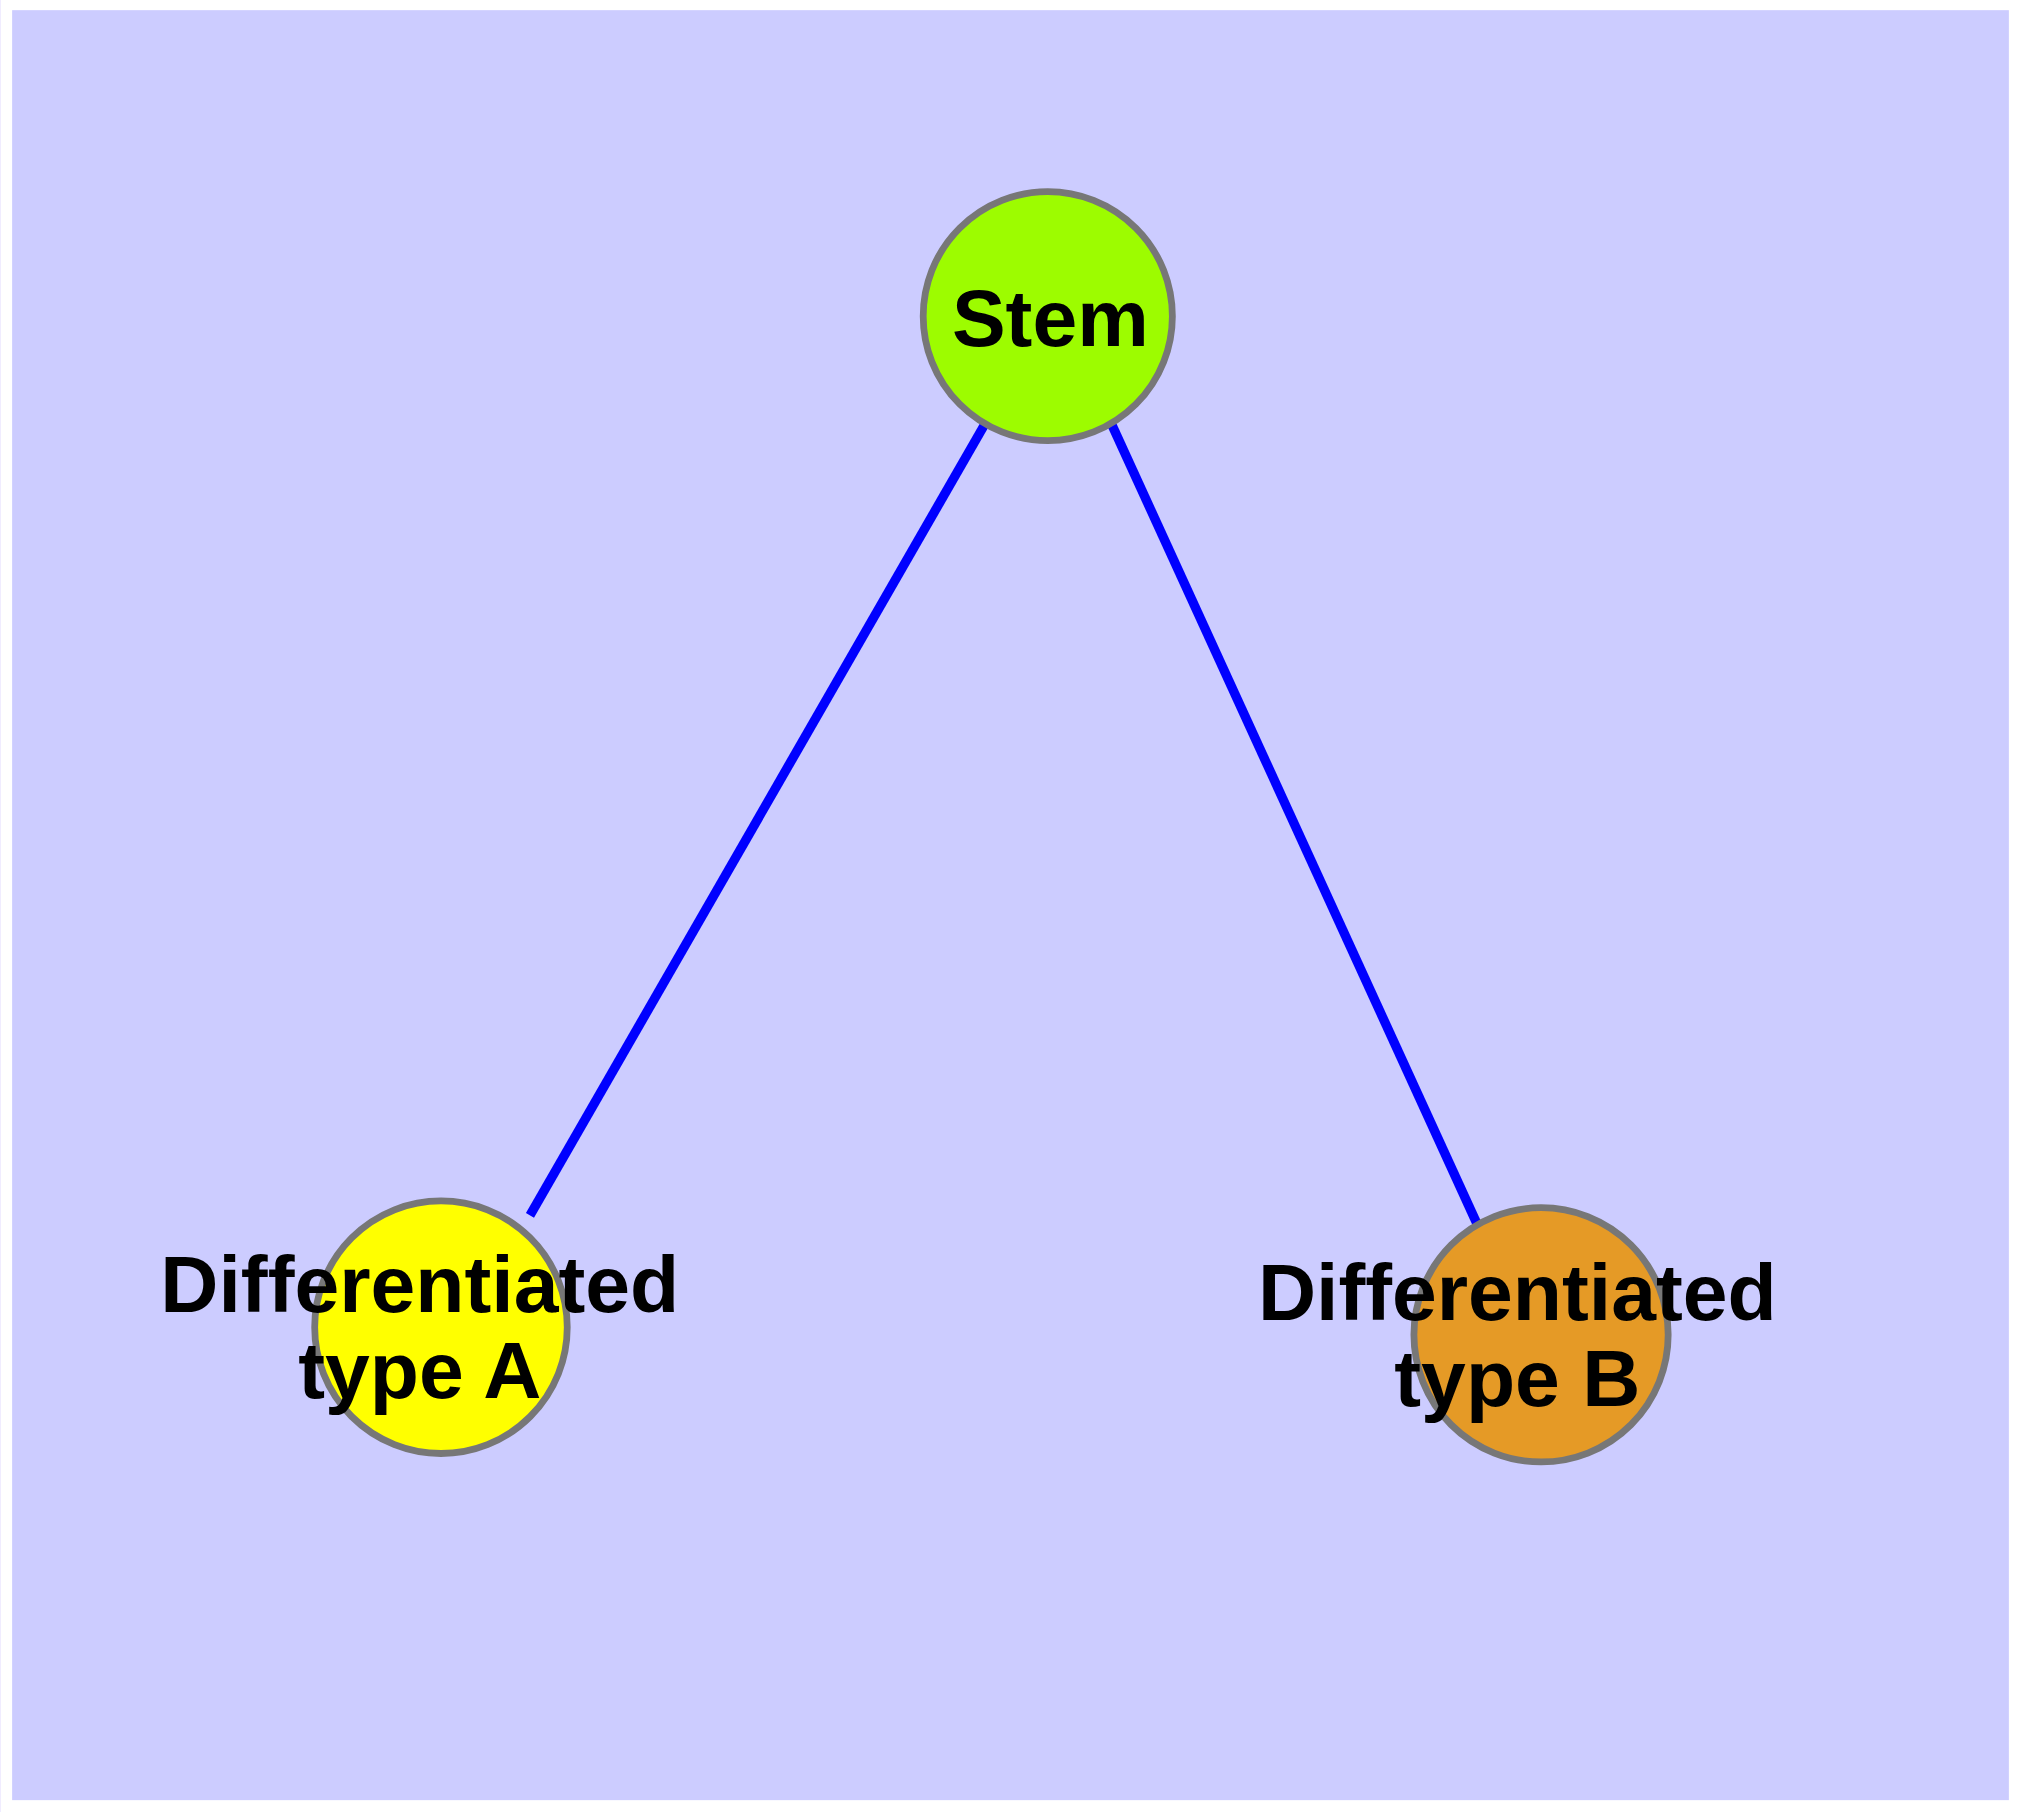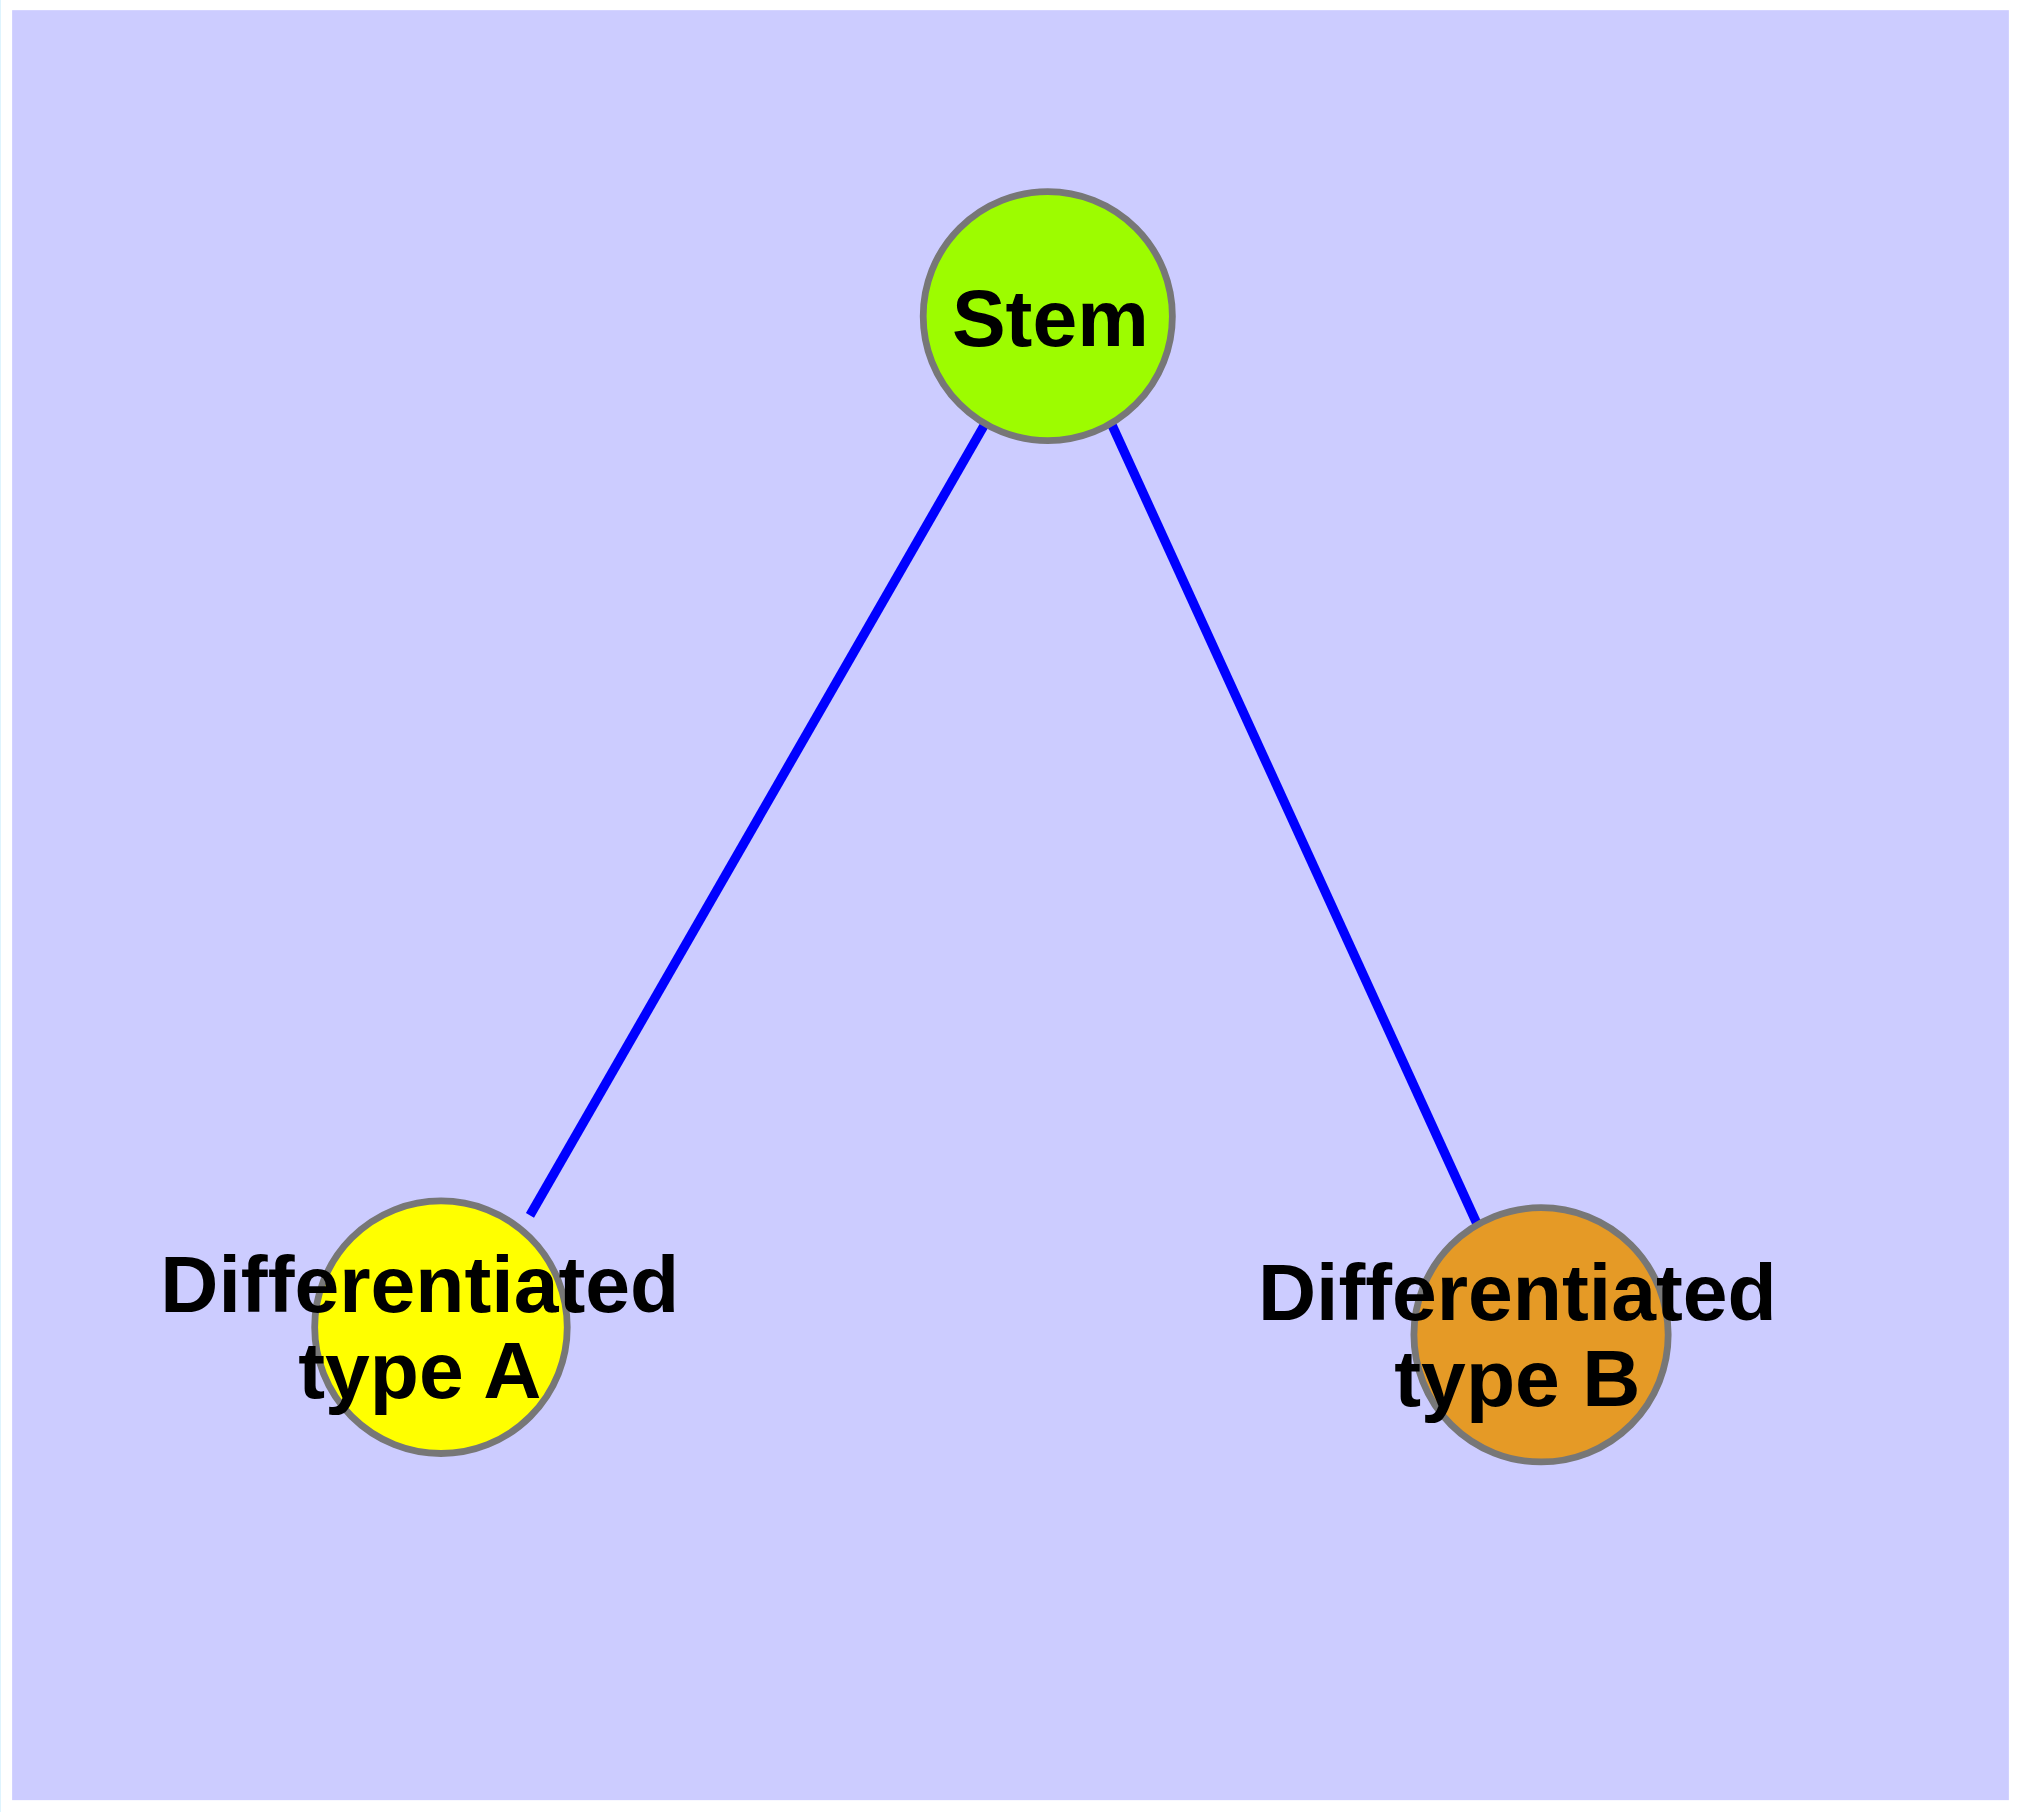--- a/index.html
+++ b/index.html
@@ -32,21 +32,21 @@
     font-weight: bold;
     font-size: 95px;
     fill: #000000;
     text-anchor: middle;
     dominant-baseline: alphabetic;
   }
 </style>
 </head>
 <body style="width: 2021px; height: 1812px;">
 
-<div id="diagram-root" style="width: 2021px; height: 1812px; background: #7dd3fc;">
+<div id="diagram-root" style="width: 2021px; height: 1812px; background: #c4b5fd;">
   <svg id="graph-svg" viewBox="0 0 2384 2138" xmlns="http://www.w3.org/2000/svg" style="width: 2021px; height: 1812px;">
 
     <rect x="0" y="0" width="2384" height="2138" fill="#ffffff"></rect>
 
     <rect id="plot-bg" x="14" y="12" width="2356" height="2112" fill="#ccccff"></rect>
 
     <g id="edges-layer">
       <line id="edge-0" x1="1162" y1="500" x2="625" y2="1434" stroke="#0000ff" stroke-width="11"></line>
       <line id="edge-1" x1="1312" y1="502" x2="1742" y2="1443" stroke="#0000ff" stroke-width="11"></line>
     </g>

